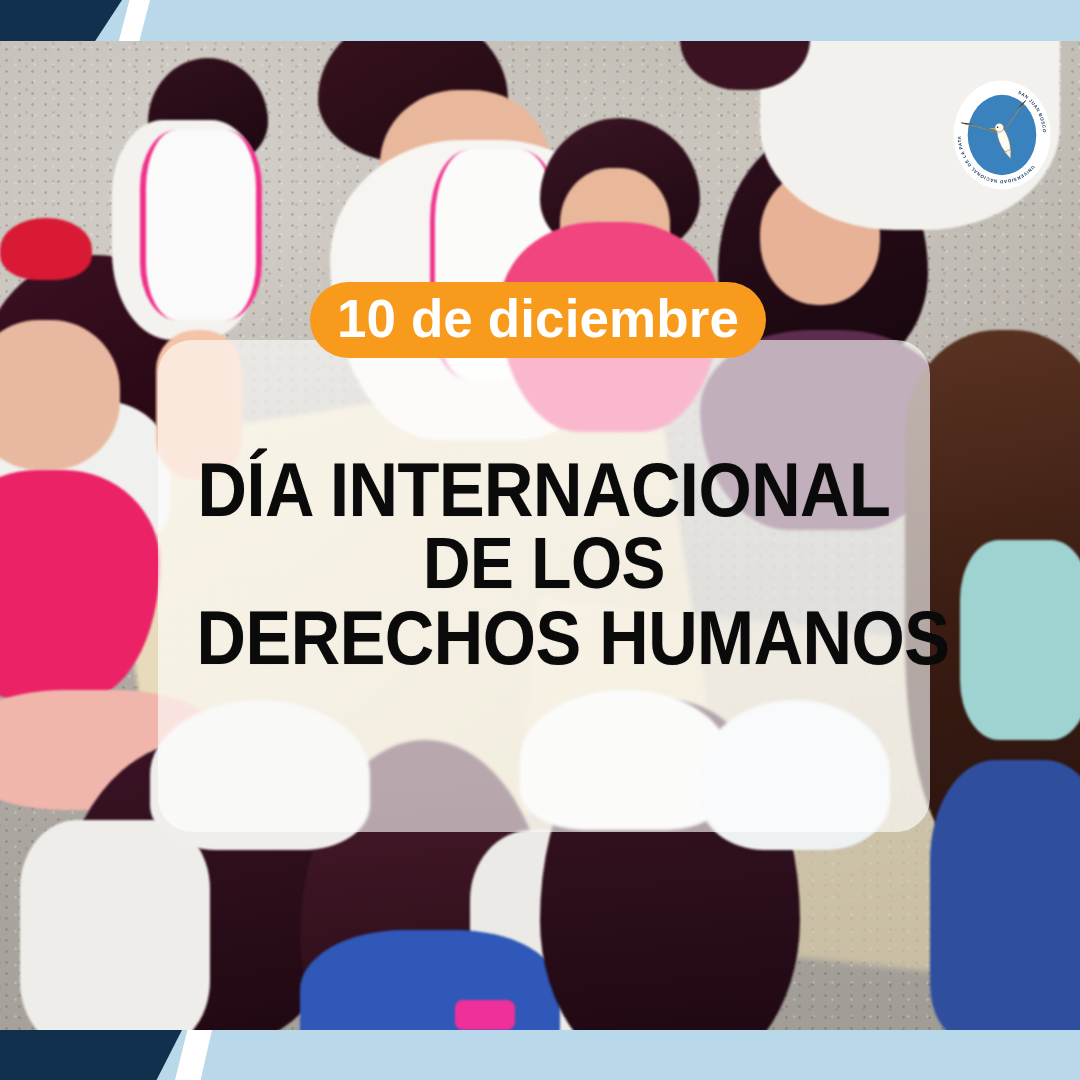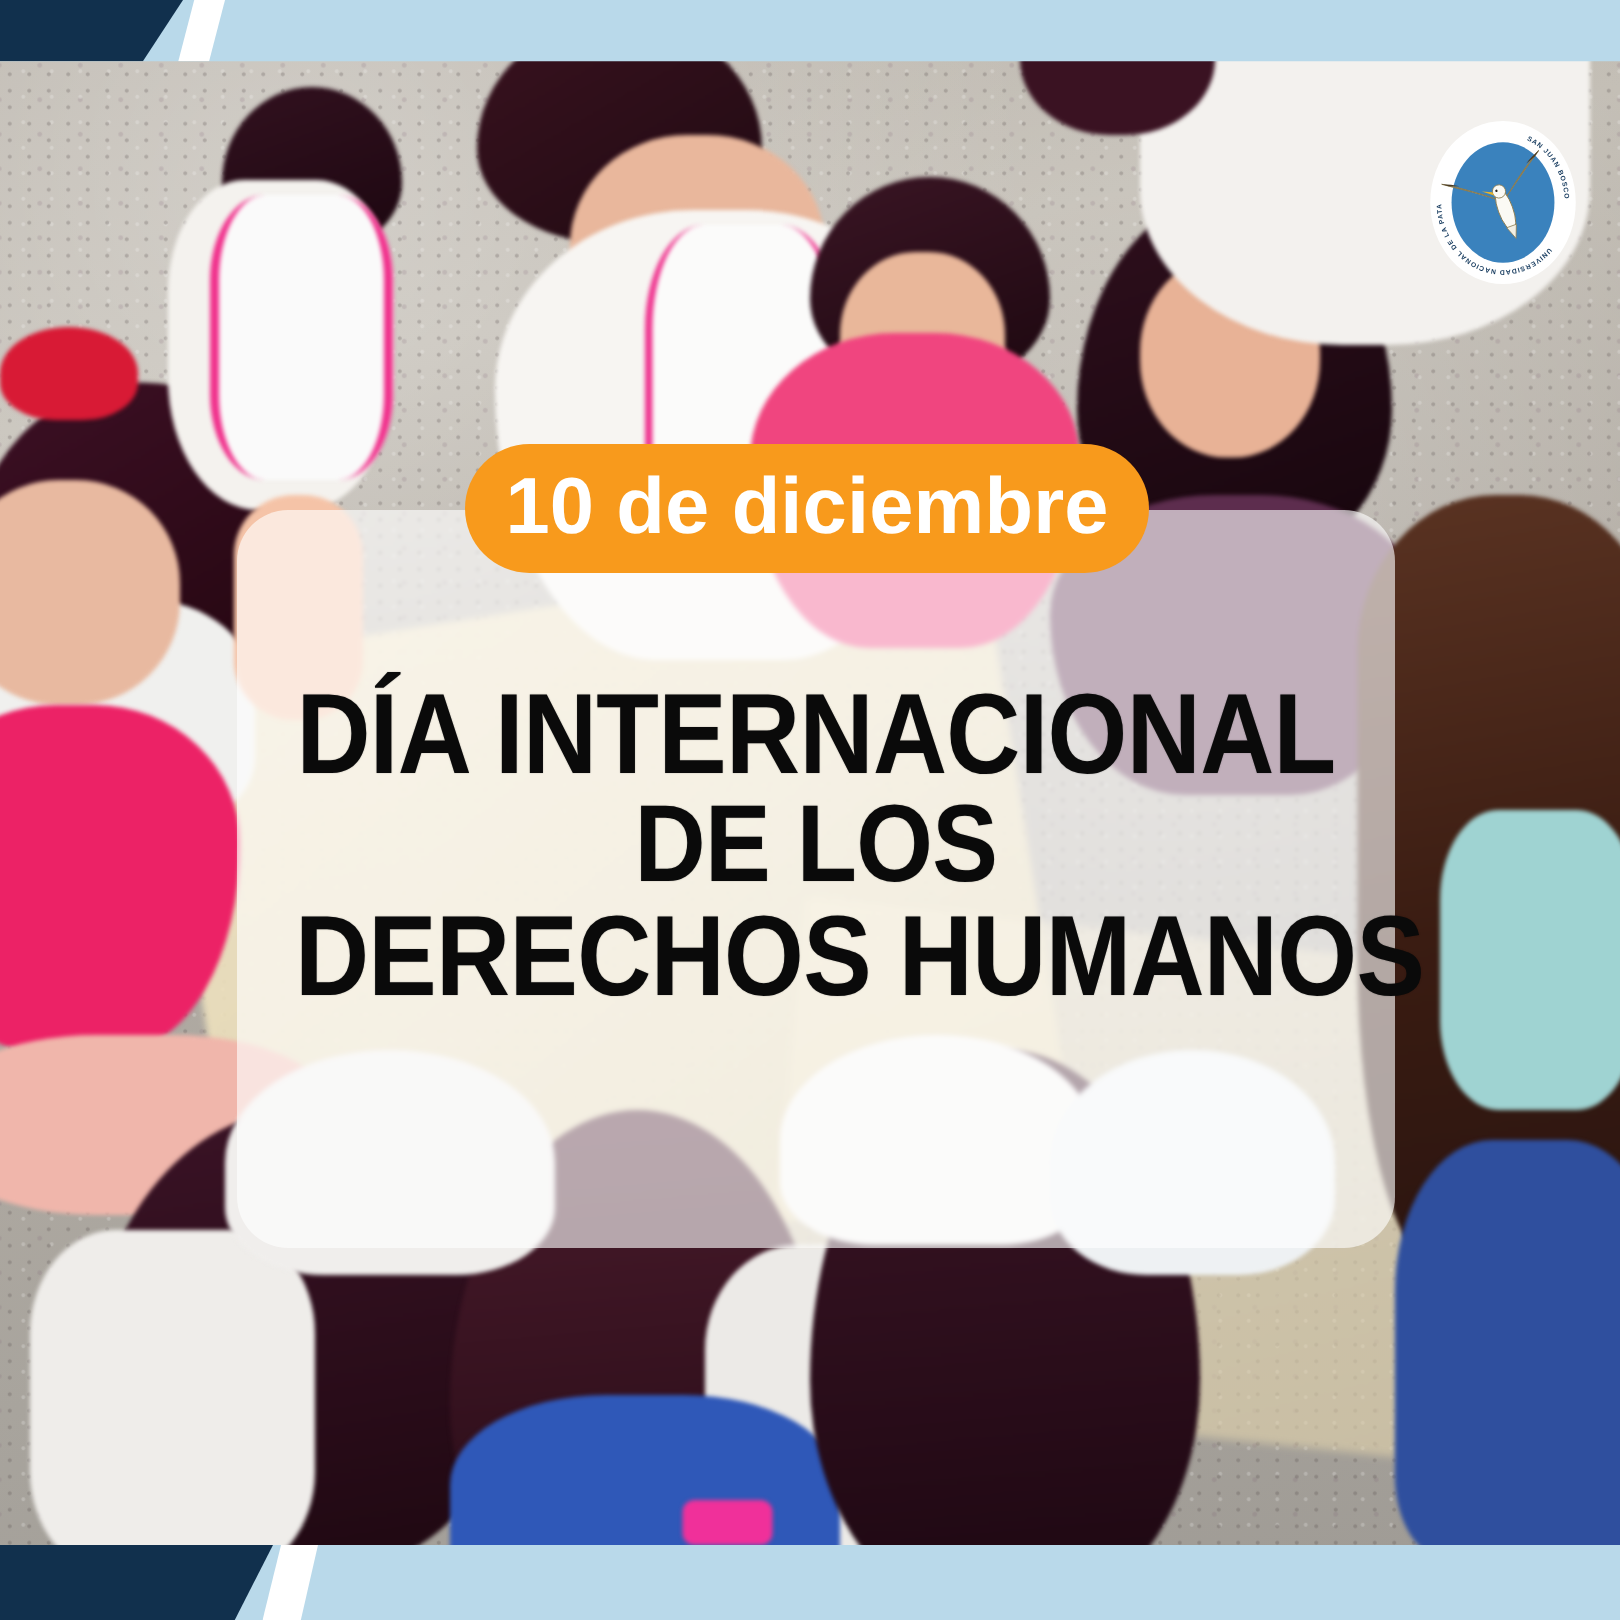--- a/index.html
+++ b/index.html
@@ -62,21 +62,21 @@
   
   .card{
     position:absolute;left:158px;top:340px;width:772px;height:492px;
     background:rgba(255,255,255,.62);
     border-radius:34px;
     backdrop-filter:blur(1px);
   }
 
   
   .pill{
-    position:absolute;left:310px;top:296px;width:456px;height:86px;
+    position:absolute;left:310px;top:282px;width:456px;height:76px;
     border-radius:43px;
     display:flex;align-items:center;justify-content:center;
     box-sizing:border-box;padding-bottom:4px;
   }
   .pill-label{
     color:#ffffff;font-size:53px;font-weight:700;letter-spacing:.1px;
     white-space:nowrap;line-height:1;
   }
 
   

